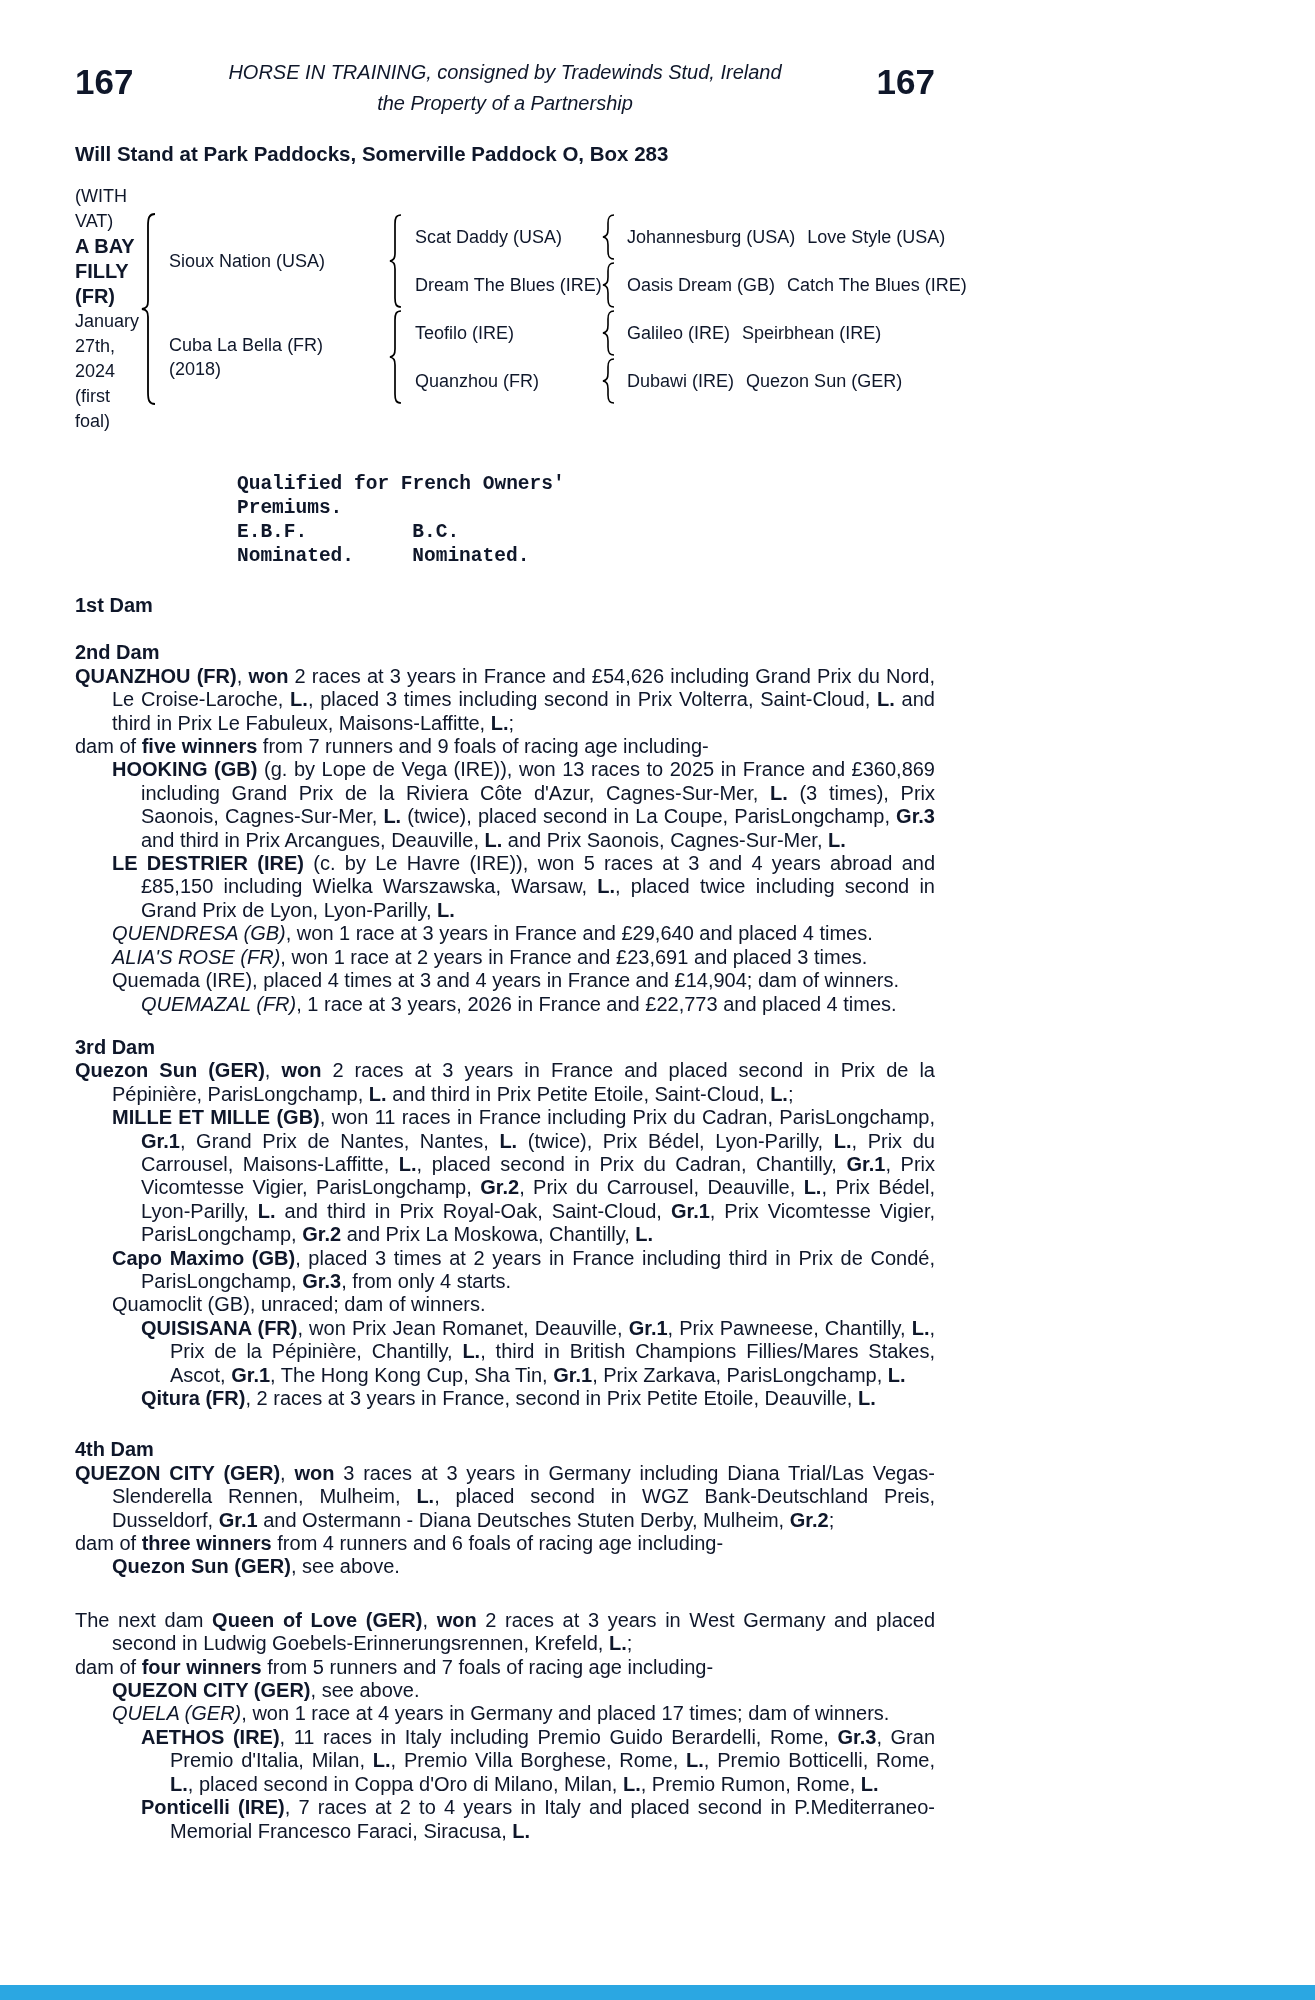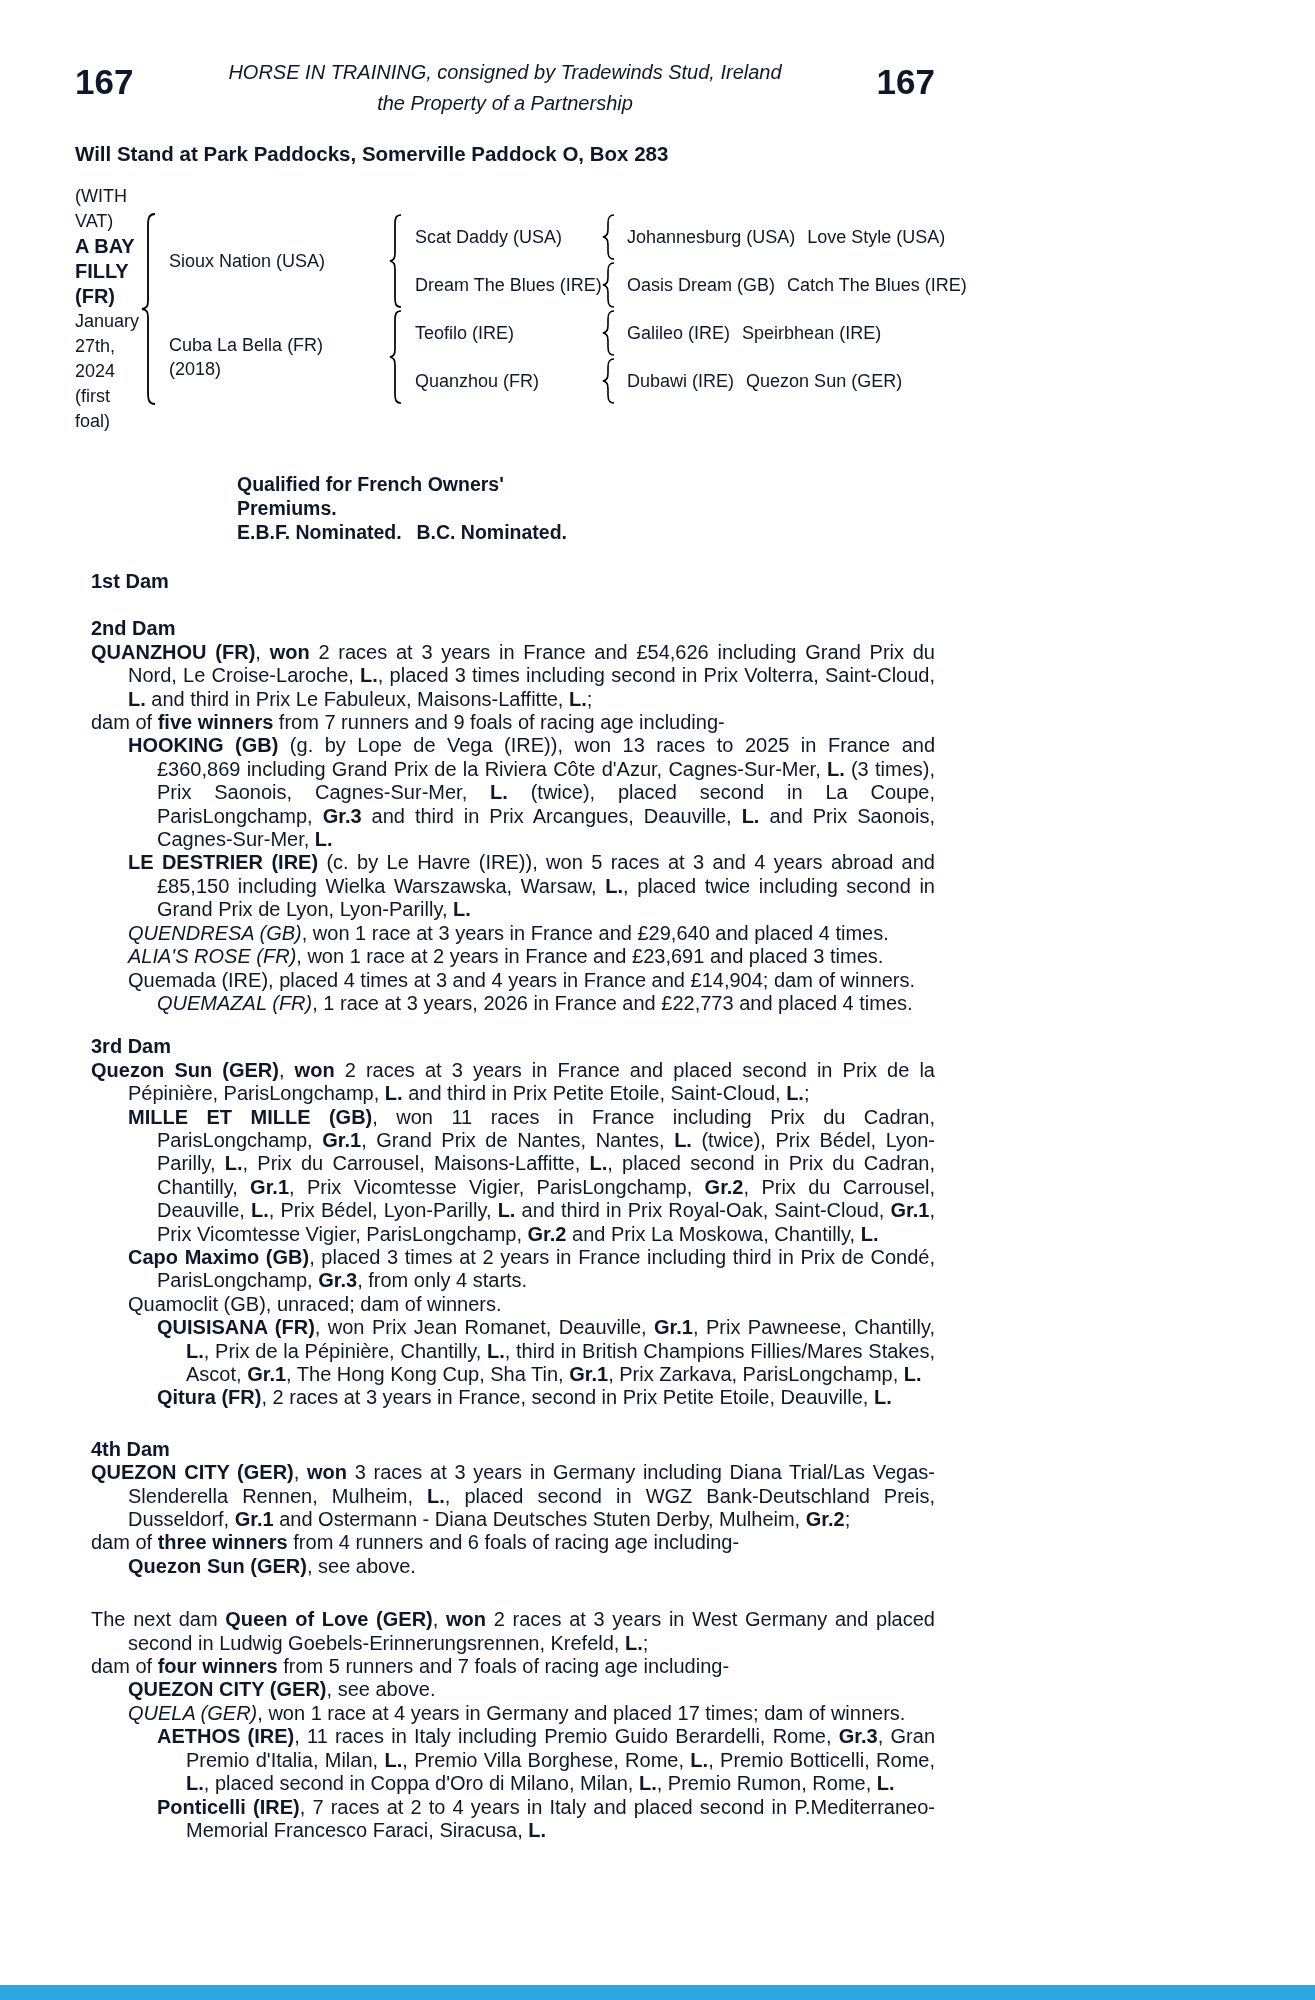--- a/index.html
+++ b/index.html
@@ -31,25 +31,25 @@
   .ped-tree { display:flex; flex-direction:column; }
   .ped-half { display:flex; align-items:center; }
   .g1cell { width:218px; padding-left:12px; white-space:nowrap; line-height:24px; }
   .g2col { display:flex; flex-direction:column; }
   .g2unit { display:flex; align-items:center; height:48px; }
   .g2name { width:186px; padding-left:12px; white-space:nowrap; }
   .g3pair { display:flex; flex-direction:row; }
   .g3name { height:24px; line-height:24px; padding-left:12px; white-space:nowrap; }
 
   
-  .notices { margin-left:162px; width:330px; margin-top:38px; font-weight:bold; font-size:19.5px; line-height:24px; }
+  .notices { margin-left:162px; width:330px; margin-top:38px; font-weight:bold; font-size:19.5px; line-height:24px;font-family:Liberation Mono, monospace; }
   .notices .line2 { display:flex; justify-content:space-between; }
 
   
-  .pedtext { margin-top:26px; font-size:20px; line-height:23.4px;margin-left:16px; }
+  .pedtext { margin-top:26px; font-size:20px; line-height:23.4px; }
   .dam-heading { font-weight:bold; }
   .mt-a { margin-top:24px; }
   .mt-b { margin-top:20px; }
   .mt-c { margin-top:28px; }
   .mt-d { margin-top:30px; }
   .para { text-align:justify; }
   .pa { padding-left:37px; text-indent:-37px; }
   .pb { padding-left:66px; text-indent:-29px; }
   .pc { padding-left:95px; text-indent:-29px; }
   .b { font-weight:bold; }

